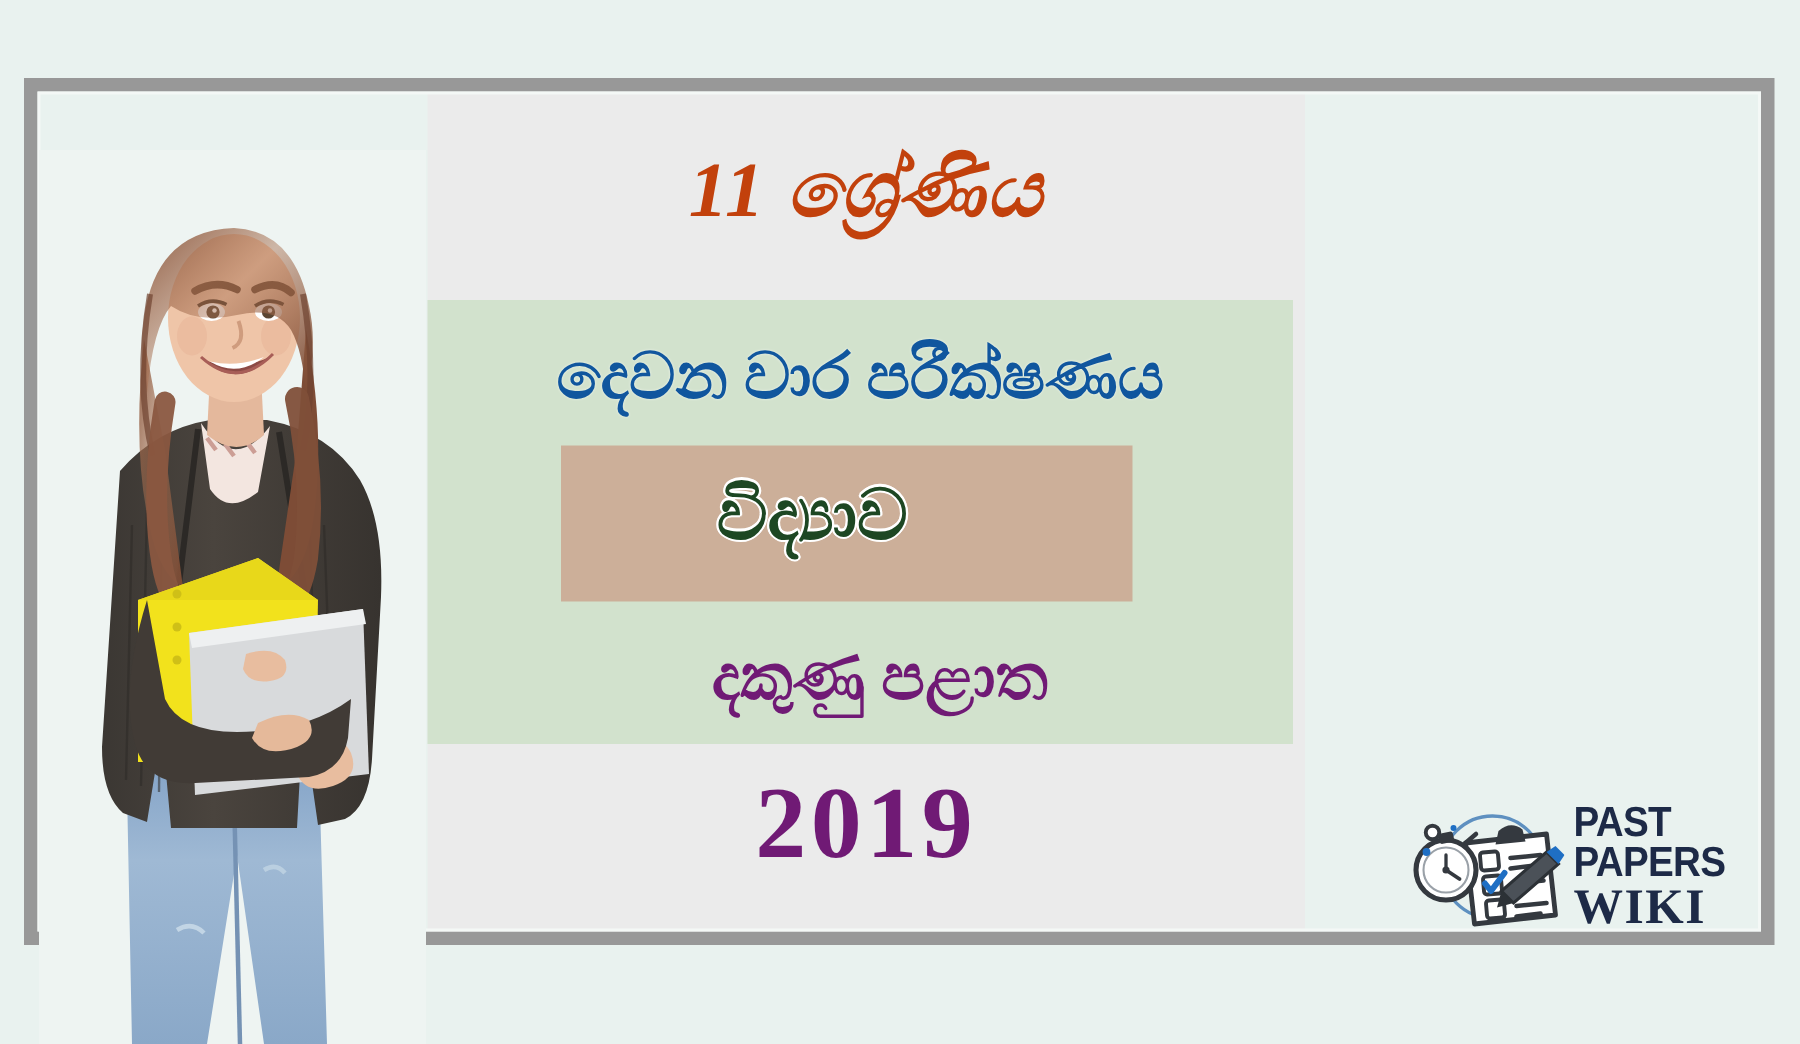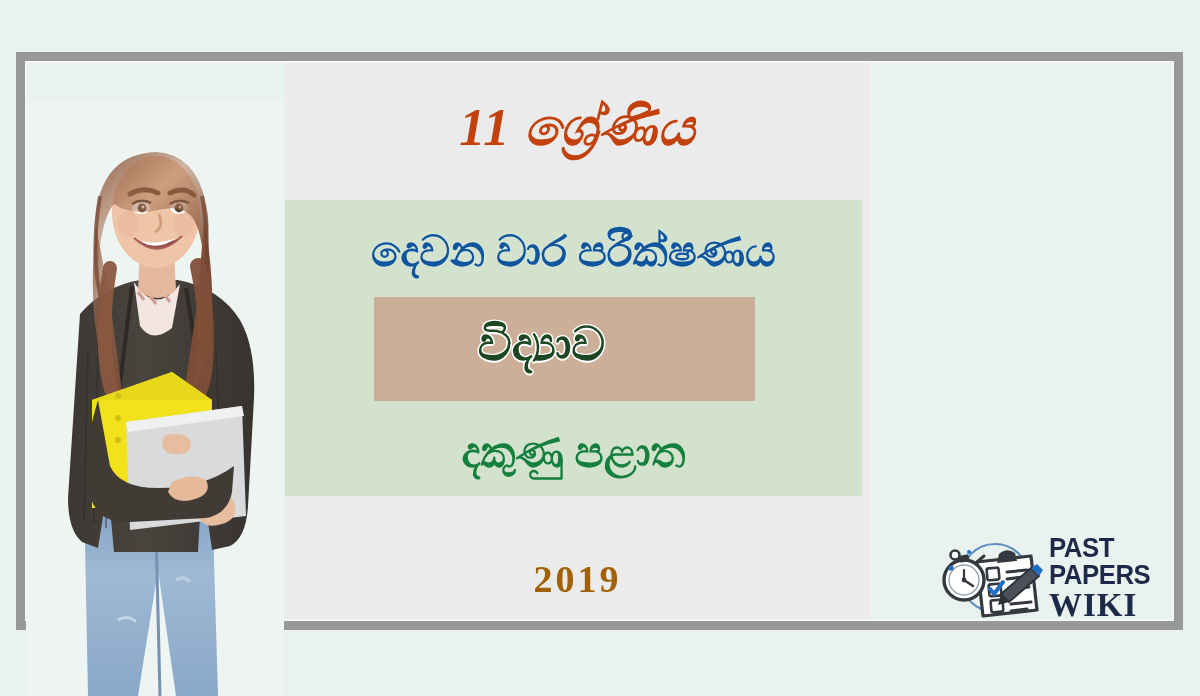--- a/index.html
+++ b/index.html
@@ -93,33 +93,33 @@
     font-size:47px;
     color:#1d4723;
     text-shadow:
        1.5px 0 0 #ffffff, -1.5px 0 0 #ffffff,
        0 1.5px 0 #ffffff, 0 -1.5px 0 #ffffff,
        1px 1px 0 #ffffff, -1px -1px 0 #ffffff,
        1px -1px 0 #ffffff, -1px 1px 0 #ffffff;
   }
 
   #province-line{
-    left:285px;top:428px;width:577px;
+    left:298px;top:428px;width:577px;
     font-family:"Liberation Serif", serif;
     font-weight:bold;
     font-size:43px;
-    color:#15803d;
+    color:#701a75;
   }
 
   #year-line{
-    left:285px;top:557px;width:585px;
-    font-family:"Liberation Serif", serif;
-    font-weight:bold;
-    font-size:38px;
-    color:#a16207;
+    left:285px;top:509px;width:585px;
+    font-family:"Liberation Serif", serif;
+    font-weight:bold;
+    font-size:68px;
+    color:#701a75;
     letter-spacing:3px;
   }
 
   
   #logo{
     position:absolute;
     left:939px;top:530px;
     width:268px;height:96px;
     z-index:6;
     display:flex;align-items:center;gap:6px;

